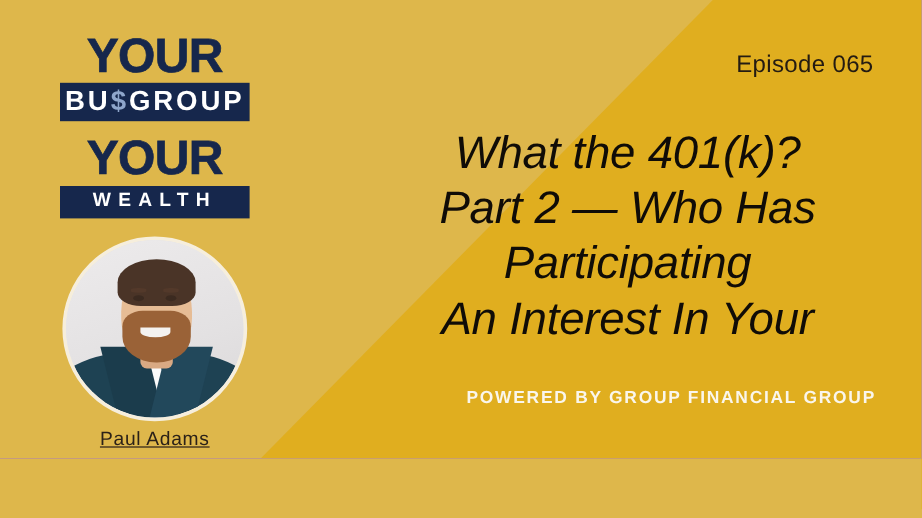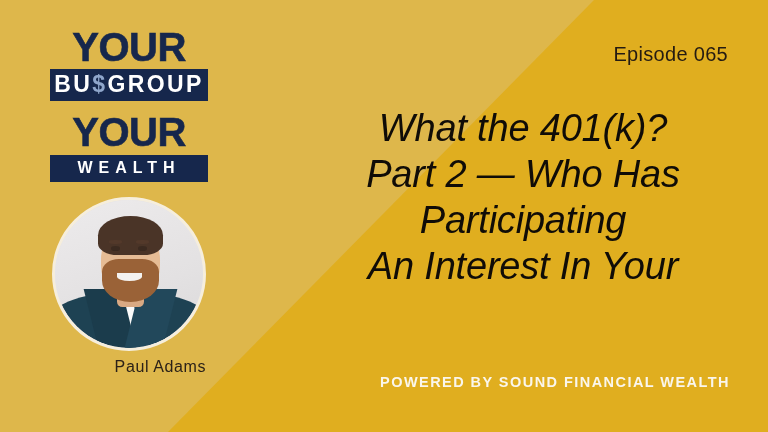--- a/index.html
+++ b/index.html
@@ -2,21 +2,21 @@
 <html><head>
 <meta charset="utf-8">
 <style>
   html,body{margin:0;padding:0;}
   body{
     width:768px;height:432px;overflow:hidden;
     font-family:"Liberation Sans","DejaVu Sans",sans-serif;
     background:#DEB74B;
   }
   #card{
-    position:relative;width:768px;height:432px;overflow:hidden;
+    position:relative;width:768px;height:382px;overflow:hidden;
     background:#8b5cf6;
   }
   
   .bg-base{position:absolute;inset:0;background:#DEB74B;}
   .bg-dark{
     position:absolute;inset:0;
     background:#E0AE1F;
     clip-path:polygon(594px 0, 768px 0, 768px 432px, 168px 432px);
   }
 
@@ -101,24 +101,25 @@
   .p-eye{position:absolute;top:31%;width:6%;height:3.2%;background:#3B2A20;border-radius:50%;}
   .p-eye.l{left:38%;}
   .p-eye.r{left:56%;}
   .p-brow{position:absolute;top:27%;width:9%;height:2.4%;background:#53392A;border-radius:40%;}
   .p-brow.l{left:36.5%;}
   .p-brow.r{left:54.5%;}
 
   
   #host-name{
     position:absolute;left:52px;top:358px;width:154px;
-    text-align:right;
+    text-align:center;
     font-size:16px;
     color:#2B2118;
     letter-spacing:0.6px;
+    text-decoration:underline;
   }
 
   
   #episode{
     position:absolute;right:40px;top:43px;
     font-size:20px;
     color:#241B12;
     letter-spacing:0.3px;
   }
 
@@ -183,15 +184,15 @@
 
   <div id="episode">Episode 065</div>
 
   <h1 id="title">
     <span class="tl">What the 401(k)?</span>
     <span class="tl">Part 2 — Who Has</span>
     <span class="tl">Participating</span>
     <span class="tl">An Interest In Your</span>
   </h1>
 
-  <div id="footer">POWERED BY SOUND FINANCIAL WEALTH</div>
+  <div id="footer">POWERED BY GROUP FINANCIAL GROUP</div>
 
 </div>
 
 </body></html>

